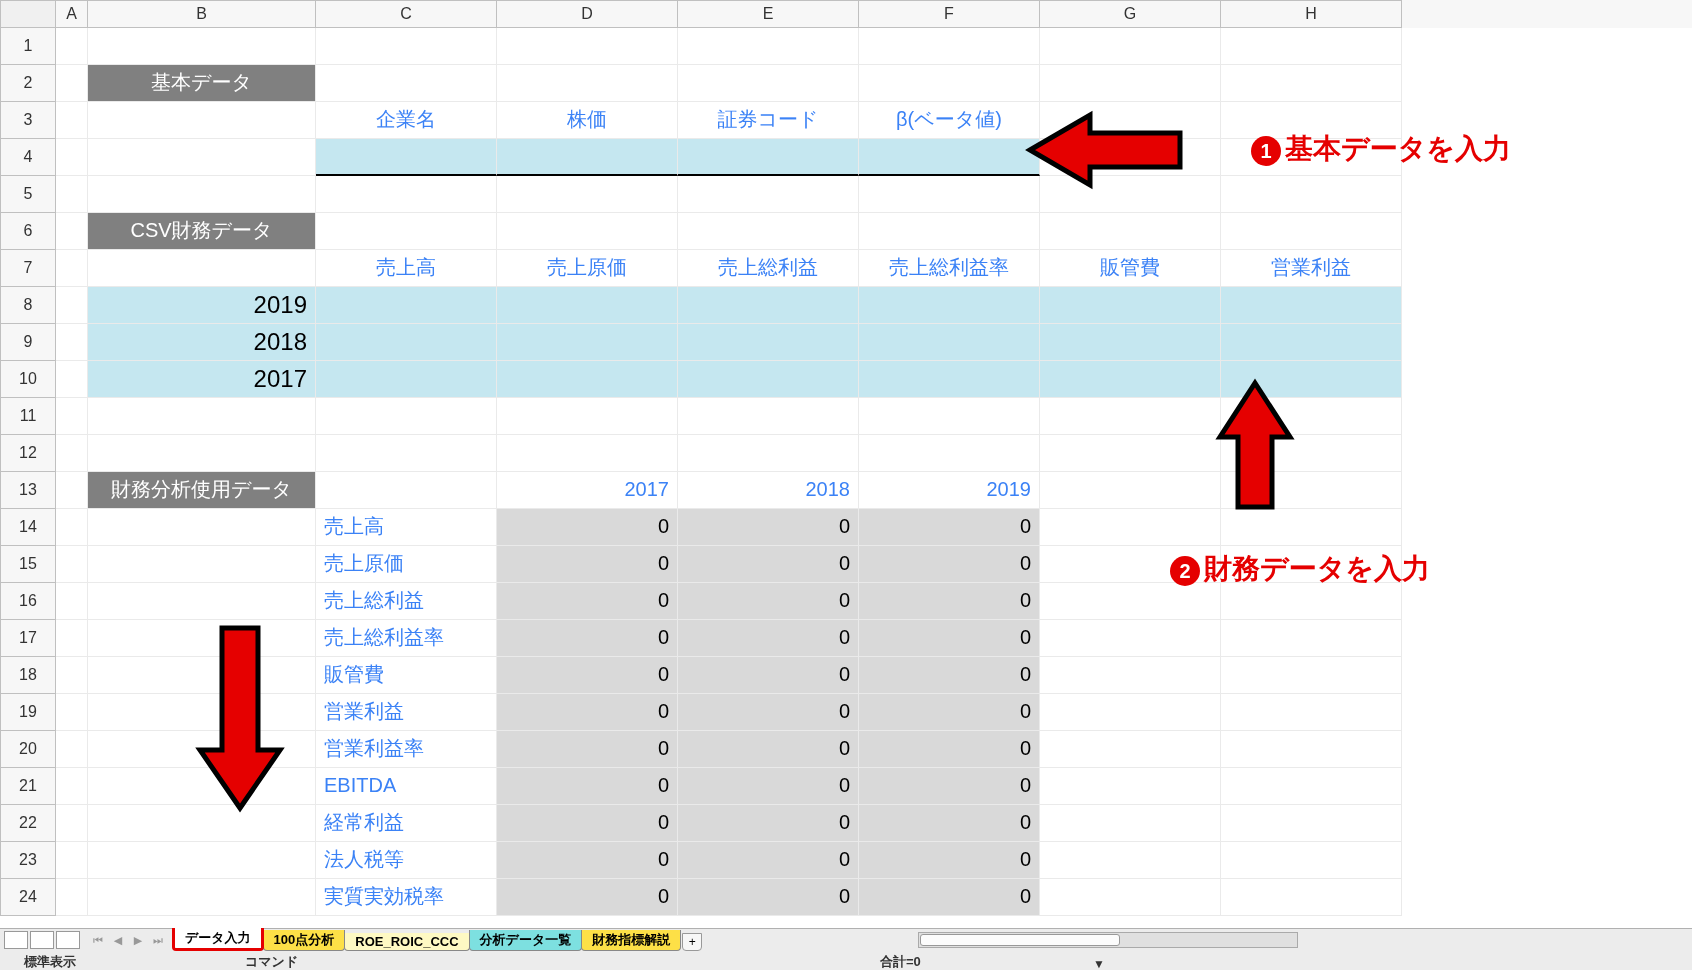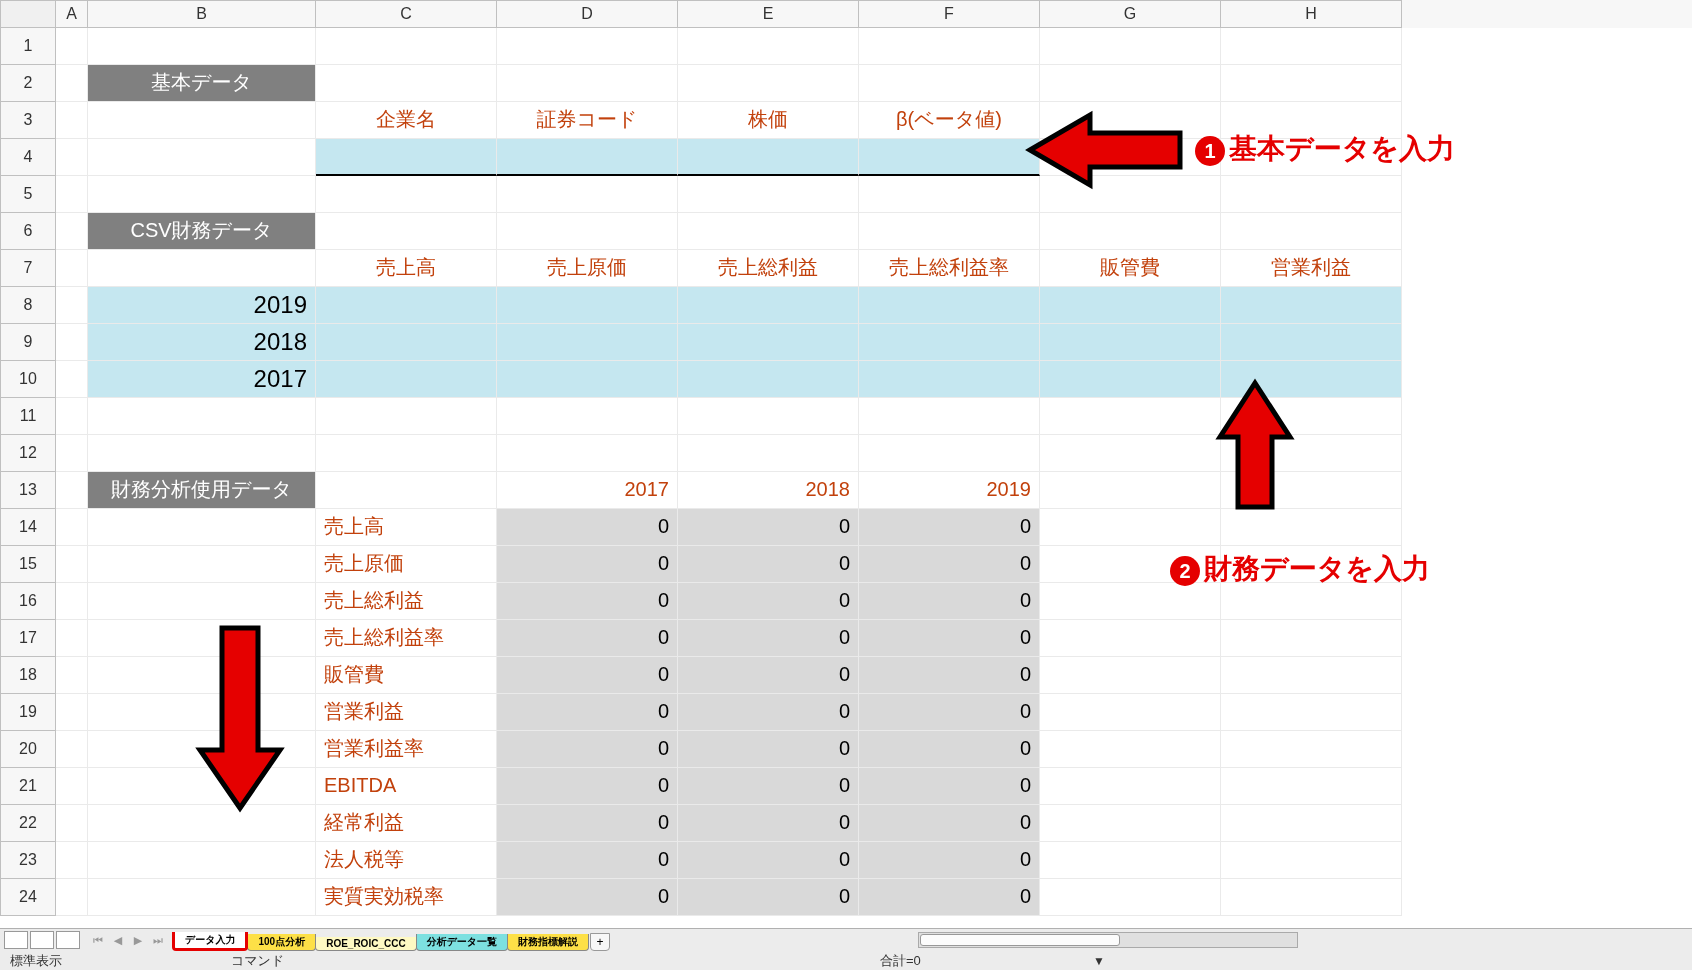--- a/index.html
+++ b/index.html
@@ -22,38 +22,38 @@
   .cell.col-A { width: 32px; }
   .cell.col-B { width: 228px; }
   .cell.col-C, .cell.col-D, .cell.col-E, .cell.col-F, .cell.col-G, .cell.col-H { width: 181px; }
   
   .section-header { background: #808080; color: #fff; text-align: center; font-size: 20px; font-weight: 300; }
   .light-blue { background: #c5e7f0; }
   .light-gray-cell { background: #d9d9d9; }
   .underline-bottom { border-bottom: 2px solid #000; }
   .text-center { text-align: center; }
   .text-right { text-align: right; }
-  .label-text { font-size: 20px; color: #c2410c; font-weight: 300; }
+  .label-text { font-size: 20px; color: #3b82f6; font-weight: 300; }
   
   .row-content { flex: 1; display: flex; position: relative; }
   
   
   .footer { position: absolute; bottom: 0; left: 0; width: 1692px; height: 42px; background: #ececec; border-top: 1px solid #b0b0b0; }
   .nav-row { display: flex; align-items: center; height: 22px; padding: 0 4px; }
   .view-btn { width: 24px; height: 18px; border: 1px solid #999; margin-right: 2px; background: #fff; display: inline-block; }
   .nav-arrows { display: flex; gap: 0; margin-left: 6px; margin-right: 4px; }
   .nav-arrow { width: 20px; height: 18px; color: #999; font-size: 11px; text-align: center; line-height: 18px; cursor: pointer; }
   .sheet-tabs { display: flex; align-items: flex-end; height: 22px; }
-  .sheet-tab { padding: 1px 10px; font-size: 10px; border: 1px solid #888; border-top: none; border-radius: 0 0 4px 4px; margin-right: -1px; background: #fff; font-weight: bold; cursor: pointer; position: relative; }
+  .sheet-tab { padding: 1px 10px; font-size: 13px; border: 1px solid #888; border-top: none; border-radius: 0 0 4px 4px; margin-right: -1px; background: #fff; font-weight: bold; cursor: pointer; position: relative; }
   .sheet-tab.active { background: #fff; border: 3px solid #e50000; border-top: none; z-index: 3; }
   .sheet-tab.yellow { background: #fde047; }
   .sheet-tab.green { background: #fef9c3; }
   .sheet-tab.cyan { background: #7de0e0; }
   .add-tab { width: 20px; height: 18px; border: 1px solid #999; border-radius: 0 0 4px 4px; text-align: center; font-size: 12px; line-height: 16px; margin-left: 2px; background: #f7f7f7; cursor: pointer; }
-  .status-row { display: flex; align-items: center; height: 20px; font-size: 13px; color: #333; padding: 0 10px; }
+  .status-row { display: flex; align-items: flex-end; height: 20px; font-size: 13px; color: #333; padding: 0 24px; font-weight: bold; }
   .status-left { width: 200px; }
   .status-cmd { width: 120px; margin-left: 21px; }
   .status-sum { position: absolute; left: 880px; }
   .scrollbar-h { position: absolute; left: 918px; bottom: 22px; width: 380px; height: 16px; background: #e0e0e0; border: 1px solid #aaa; }
   .scroll-thumb-h { position: absolute; left: 1px; top: 1px; width: 200px; height: 12px; background: #fcfcfc; border: 1px solid #999; border-radius: 3px; }
   .dropdown-arrow { position: absolute; left: 1093px; font-size: 12px; color:#333;}
   
   
   .arrow-svg { position: absolute; pointer-events: none; }
   .annotation-text { position: absolute; color: #e50000; font-weight: bold; font-size: 28px; pointer-events: none; }
@@ -103,22 +103,22 @@
       <div class="cell col-H"></div>
     </div>
   </div>
 
   <div class="body-row">
     <div class="row-head">3</div>
     <div class="row-content">
       <div class="cell col-A"></div>
       <div class="cell col-B"></div>
       <div class="cell col-C text-center label-text">企業名</div>
+      <div class="cell col-E text-center label-text">株価</div>
       <div class="cell col-D text-center label-text">証券コード</div>
-      <div class="cell col-E text-center label-text">株価</div>
       <div class="cell col-F text-center label-text">β(ベータ値)</div>
       <div class="cell col-G"></div>
       <div class="cell col-H"></div>
     </div>
   </div>
 
   <div class="body-row">
     <div class="row-head">4</div>
     <div class="row-content">
       <div class="cell col-A"></div>
@@ -400,21 +400,21 @@
           <div class="cell col-F light-gray-cell text-right">0</div>
           <div class="cell col-G"></div>
           <div class="cell col-H"></div>
         </div>
       </div>
     </div>
 
   <svg class="arrow-svg" style="left:1020px; top:105px;" width="170" height="90">
     <polygon points="10,45 70,10 70,28 160,28 160,62 70,62 70,80" fill="#e50000" stroke="#000" stroke-width="5"></polygon>
   </svg>
-  <div class="annotation-text" style="left:1195px; top:130px;">
+  <div class="annotation-text" style="left:1251px; top:130px;">
     <span class="circ-num">1</span><span>基本データを入力</span>
   </div>
 
   <svg class="arrow-svg" style="left:1210px; top:375px;" width="90" height="140">
     <polygon points="45,8 80,62 62,62 62,132 28,132 28,62 10,62" fill="#e50000" stroke="#000" stroke-width="5"></polygon>
   </svg>
   <div class="annotation-text" style="left:1170px; top:550px;">
     <span class="circ-num">2</span><span>財務データを入力</span>
   </div>
 

